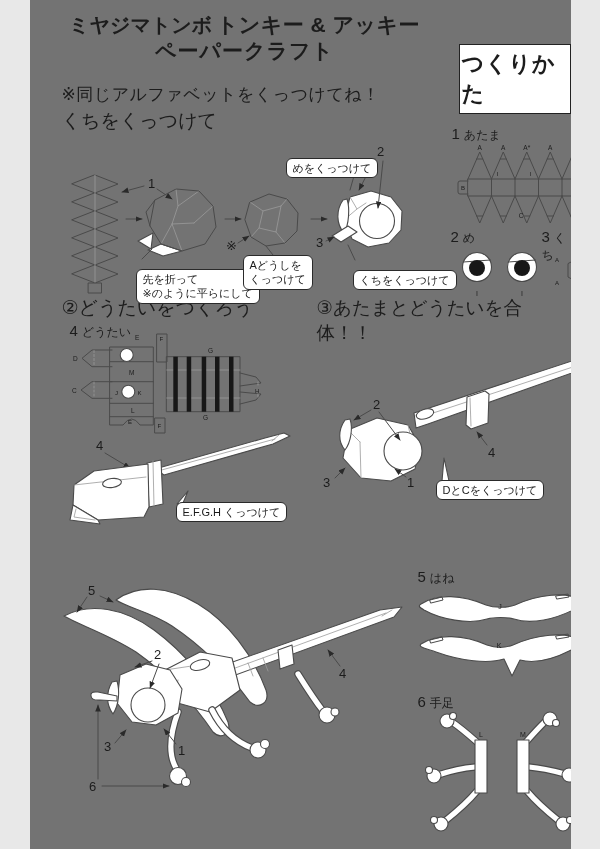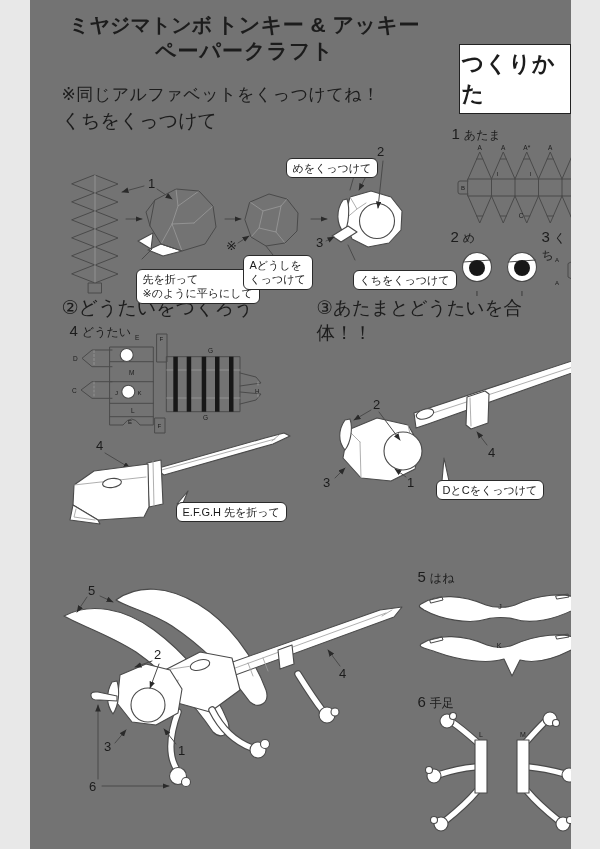--- a/index.html
+++ b/index.html
@@ -220,21 +220,21 @@
     <path class="lt" d="M98,46 L215,14 M219,10 L212,16"></path>
     <path class="fw" d="M87,38 L101,35 L103,79 L89,82 Z"></path>
     <path class="lt" d="M93,36 L94,81"></path>
     <path class="fw" d="M14,60 L34,46 L88,39 L89,82 L84,92 L38,95 L13,80 Z"></path>
     <path class="lt" d="M14,60 L86,52"></path>
     <ellipse class="fw" cx="52" cy="58" rx="9.5" ry="4.5" transform="rotate(-8 52 58)"></ellipse>
     <path class="fw" d="M13,80 L10,95 L40,99 L38,95 Z"></path>
     <path class="lt" d="M16,84 L14,92 L35,95"></path>
     <path class="fw" d="M117,79 L128,66 L123,78 Z"></path>
   </svg>
-  <div class="callout" style="left:146px;top:502px;">E.F.G.H 先を折って</div>
+  <div class="callout" style="left:146px;top:502px;">E.F.G.H くっつけて</div>
 
   <svg style="left:285px;top:330px;" width="305" height="180" viewBox="0 0 305 180">
     <defs>
       <marker id="ah-s3" markerWidth="8" markerHeight="6" refX="6.5" refY="2.8" orient="auto" markerUnits="userSpaceOnUse">
         <path d="M0,0 L7,2.8 L0,5.6 Z" fill="#2a2a2a"></path>
       </marker>
     </defs>
     <path class="fw" d="M99,83 L266,28 L292,24 L285,33 L113,94 L101,98 Z"></path>
     <path class="lt" d="M106,87 L270,33 M283,26 L274,32"></path>
     <path class="fw" d="M152,67 L170,61 L174,64 L173,93 L156,99 L151,95 Z"></path>

